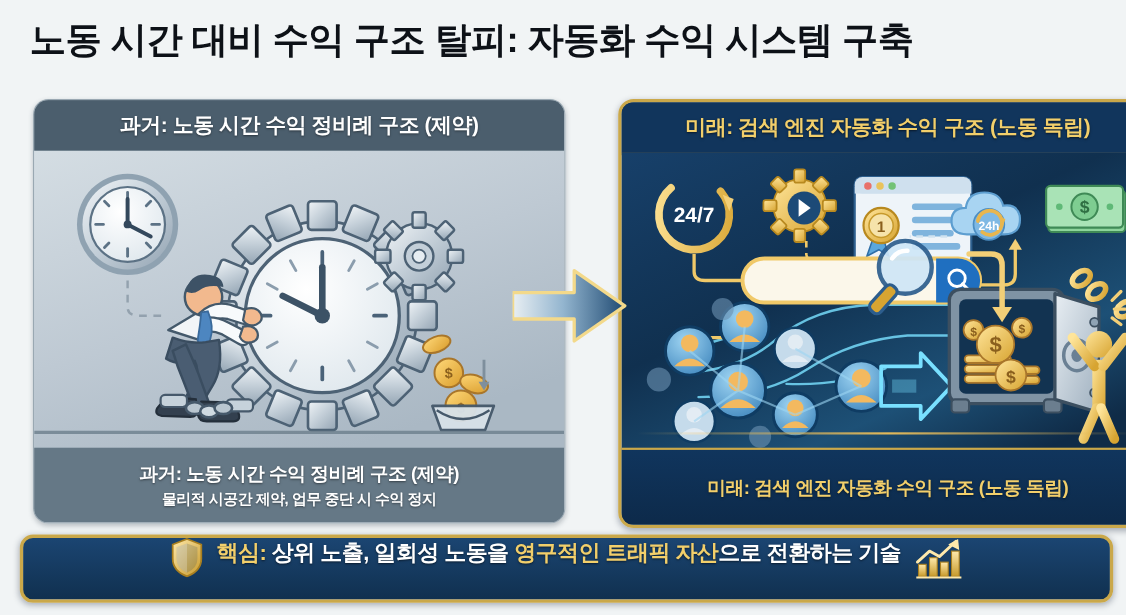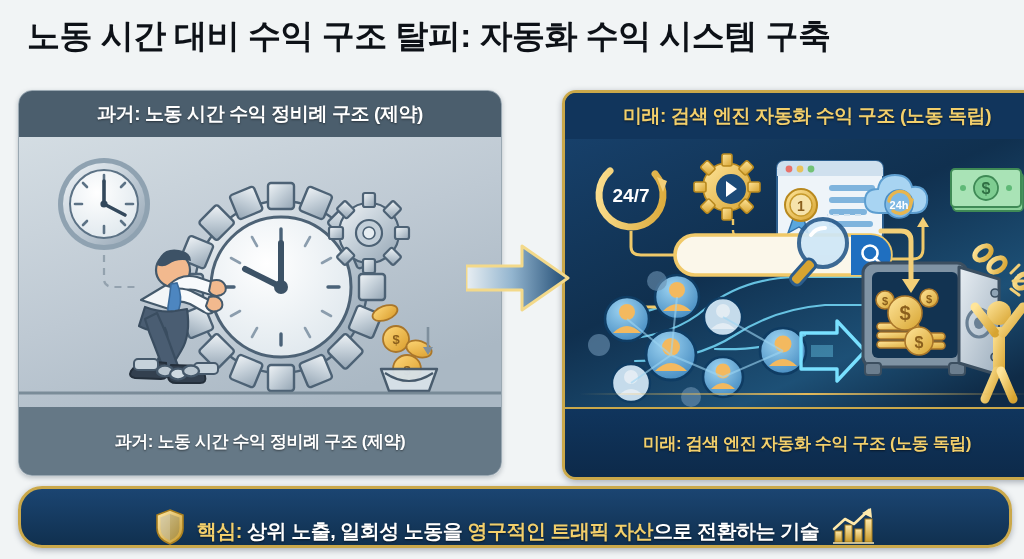--- a/index.html
+++ b/index.html
@@ -14,21 +14,21 @@
   
   .title{
     position:absolute;left:0;top:14px;width:1024px;
     text-align:left;
     font-size:33px;font-weight:bold;color:#0d1117;
     letter-spacing:-0.5px;white-space:nowrap;padding-left:27px;
   }
 
   
   .panel{position:absolute;top:90px;height:384px;border-radius:14px;overflow:hidden;}
-  .panel-left{left:18px;width:482px;
+  .panel-left{left:30px;width:482px;
     border:1px solid #9aa8b2;
     box-shadow:0 2px 5px rgba(40,55,70,.28);
     background:linear-gradient(160deg,#cfd9e0 0%,#bcc8d2 45%,#aab8c4 100%);
   }
   .panel-right{left:522px;width:484px;
     border:3px solid #caa84a;
     box-shadow:0 2px 6px rgba(30,40,60,.35);
     background:linear-gradient(160deg,#163b63 0%,#11304f 40%,#1d4a6e 70%,#123050 100%);
     margin-left:40px;
   }
@@ -53,24 +53,24 @@
   .pfoot-right .f2{color:#ffffff;}
 
   .art{position:absolute;left:0;top:46px;right:0;bottom:68px;overflow:hidden;}
   .ground-r{position:absolute;left:14px;bottom:14px;right:14px;height:2px;
     background:linear-gradient(90deg,rgba(226,185,90,0),#e2b95a,rgba(226,185,90,0));}
   .center-arrow{position:absolute;left:466px;top:240px;width:104px;height:76px;z-index:6;}
 
   
   .banner{
     position:absolute;left:18px;top:486px;width:988px;height:56px;
-    border-radius:24px;border:3px solid #caa84a;
+    border-radius:12px;border:3px solid #caa84a;
     background:linear-gradient(180deg,#1b4572,#10304f);
     box-shadow:0 2px 6px rgba(30,40,60,.35);
-    display:flex;align-items:flex-end;justify-content:center;gap:12px;
+    display:flex;align-items:flex-start;justify-content:center;gap:12px;
   }
   .banner-text{font-size:20px;font-weight:bold;color:#ffffff;letter-spacing:-0.5px;
     white-space:nowrap;text-shadow:0 1px 2px rgba(0,0,0,.55);}
   .gold{color:#f2cf6b;}
 </style>
 </head>
 <body>
 
 <div class="stage">
 
@@ -236,20 +236,21 @@
           <path d="M362 232 L418 232 L410 254 L370 254 Z" fill="#d7e1e8" stroke="#46596b" stroke-width="2.4" stroke-linejoin="round" opacity=".96"></path>
           <path d="M366 236 q24 16 48 0" fill="none" stroke="#46596b" stroke-width="2.2"></path>
         </g>
 
         <line x1="0" y1="256" x2="482" y2="256" stroke="#6c7f8c" stroke-width="3" opacity=".8"></line>
       </svg>
     </div>
 
     <div class="pfoot pfoot-left">
       <div class="f1">과거: 노동 시간 수익 정비례 구조 (제약)</div>
+      <div class="f2">물리적 시공간 제약, 업무 중단 시 수익 정지</div>
     </div>
   </div>
 
   <div class="panel panel-right">
 
     <div class="phead phead-right">미래: 검색 엔진 자동화 수익 구조 (노동 독립)</div>
 
     <div class="art">
       <svg viewBox="0 0 478 270" width="478" height="270">
         <defs>

